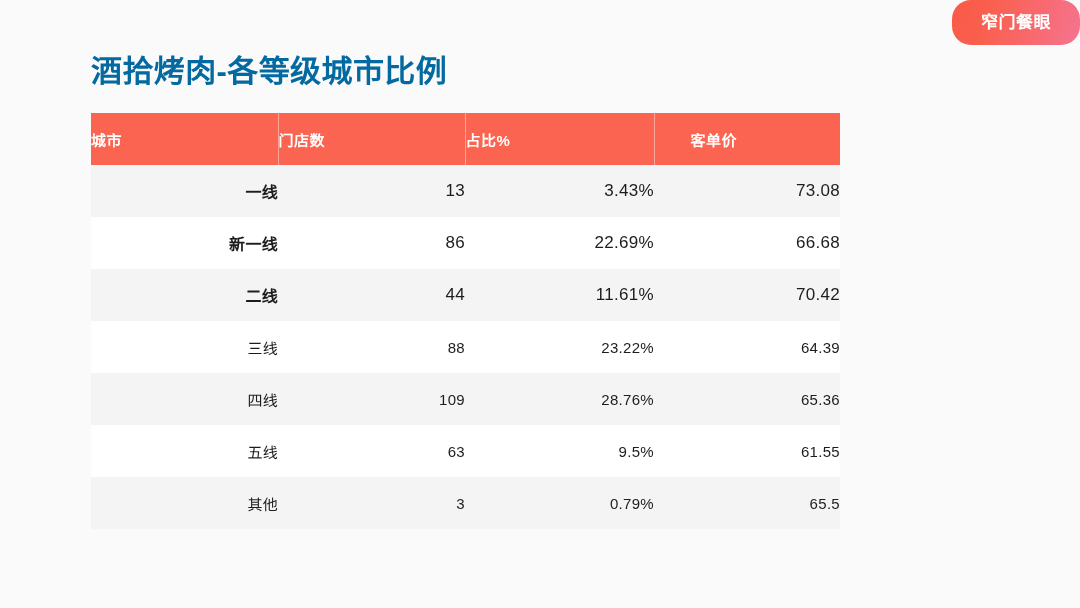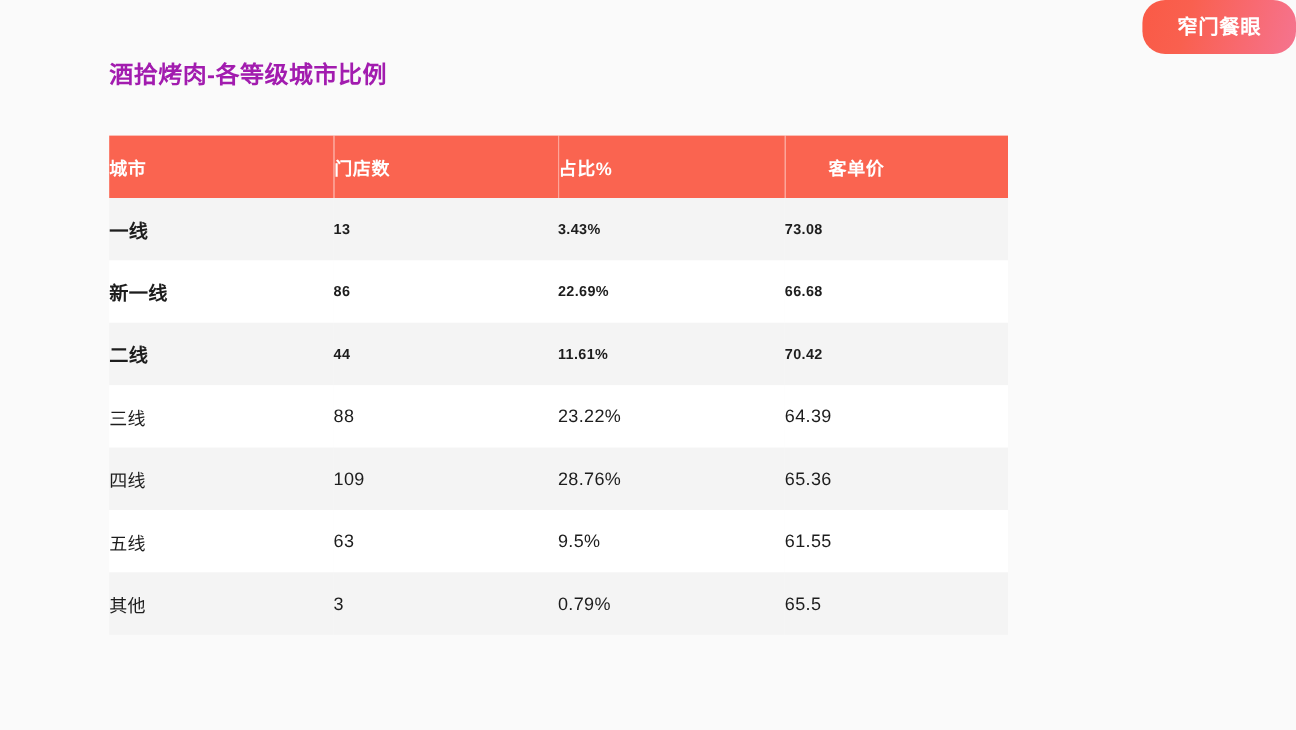--- a/index.html
+++ b/index.html
@@ -39,24 +39,24 @@
     letter-spacing: 0.5px;
     line-height: 1;
     white-space: nowrap;
   }
 
   
   .page-title {
     position: absolute;
     left: 91px;
     top: 46px;
-    font-size: 20px;
+    font-size: 31px;
     font-weight: bold;
     letter-spacing: 0.4px;
-    color: #a21caf;
+    color: #0369a1;
     white-space: nowrap;
   }
 
   
   .data-table-wrap {
     position: absolute;
     left: 91px;
     top: 113px;
     width: 749px;
   }
@@ -87,33 +87,33 @@
   }
   thead tr.table-header-row th:last-child {
     border-right: none;
     padding-left: 36px;
   }
 
   
   tbody tr.data-row td {
     height: 52px;
     font-size: 15px;
-    text-align: left;
+    text-align: right;
     vertical-align: middle;
     color: #1d1d1d;
     padding: 0;
     letter-spacing: 0.3px;
   }
 
   tbody tr.data-row.row-shaded td { background: #f4f4f4; }
   tbody tr.data-row.row-plain  td { background: #ffffff; }
 
   tbody tr.data-row.row-bold td {
-    font-weight: bold;
-    font-size: 12px;
+    font-weight: normal;
+    font-size: 17px;
   }
 
   tbody tr.data-row td.cell-city {
     font-size: 15px;
   }
   tbody tr.data-row.row-bold td.cell-city {
     font-weight: bold;
     font-size: 16px;
   }
 </style>

